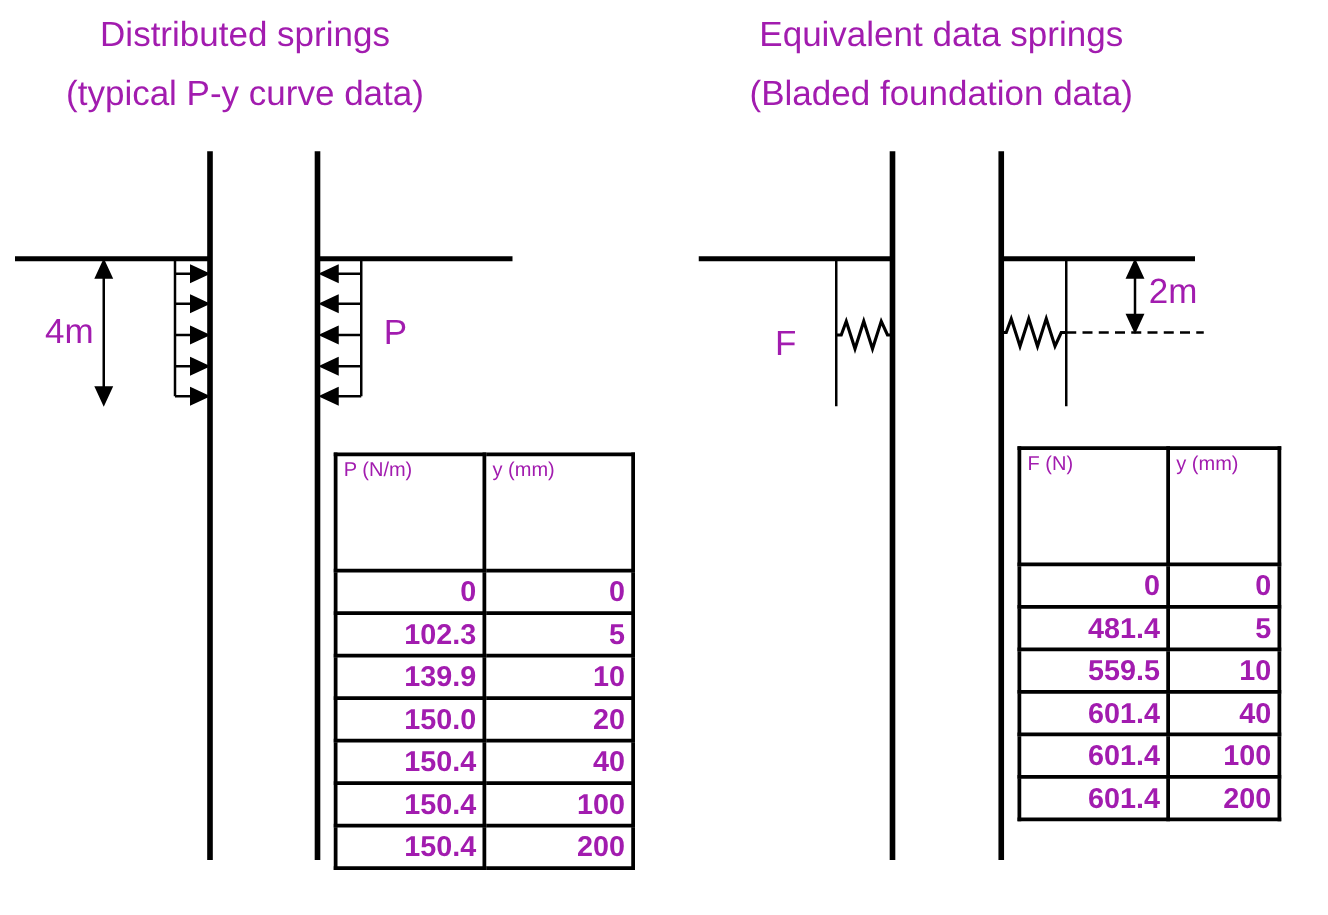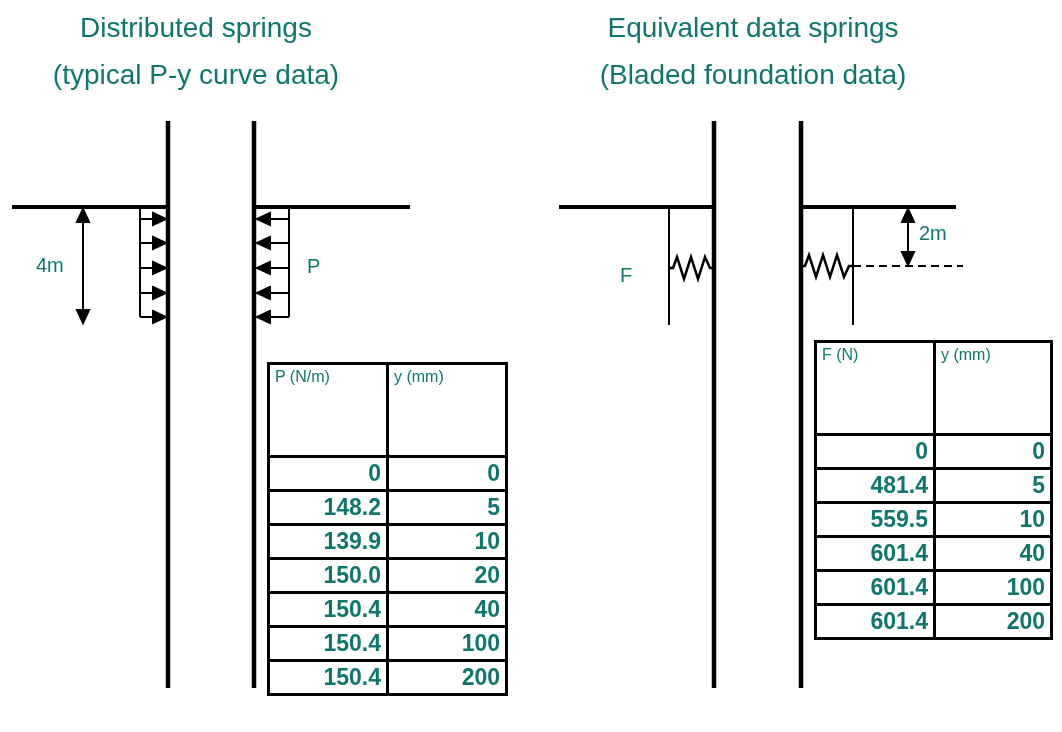--- a/index.html
+++ b/index.html
@@ -3,33 +3,33 @@
 <meta charset="utf-8">
 <style>
   * { margin: 0; padding: 0; box-sizing: border-box; }
   html, body { background: #ffffff; }
   .canvas {
     position: relative;
     width: 1062px;
     height: 732px;
     background: #ffffff;
     font-family: "Liberation Sans", sans-serif;
-    color: #0f766e;
+    color: #a21caf;
     overflow: hidden;
     padding-left: 42px;
   }
   .abs { position: absolute; }
   .title-line {
     font-size: 28px;
     line-height: 40px;
     text-align: center;
     white-space: nowrap;
   }
   .diagram-label {
-    font-size: 20px;
+    font-size: 28px;
     line-height: 28px;
     white-space: nowrap;
   }
   svg.figure-layer { position: absolute; left: 0; top: 0; }
 
   table.dtable {
     position: absolute;
     border-collapse: collapse;
     table-layout: fixed;
     background: #ffffff;
@@ -159,21 +159,21 @@
         <th>P (N/m)</th>
         <th>y (mm)</th>
       </tr>
     </thead>
     <tbody>
       <tr>
         <td>0</td>
         <td>0</td>
       </tr>
       <tr>
-        <td>148.2</td>
+        <td>102.3</td>
         <td>5</td>
       </tr>
       <tr>
         <td>139.9</td>
         <td>10</td>
       </tr>
       <tr>
         <td>150.0</td>
         <td>20</td>
       </tr>
@@ -185,21 +185,21 @@
         <td>150.4</td>
         <td>100</td>
       </tr>
       <tr>
         <td>150.4</td>
         <td>200</td>
       </tr>
     </tbody>
   </table>
 
-  <table class="dtable" style="left:814px; top:340px; width:239px">
+  <table class="dtable" style="left:814px; top:357px; width:211px">
     <colgroup>
         <col style="width:119px">
         <col>
       </colgroup>
     <thead>
       <tr>
         <th>F (N)</th>
         <th>y (mm)</th>
       </tr>
     </thead>

